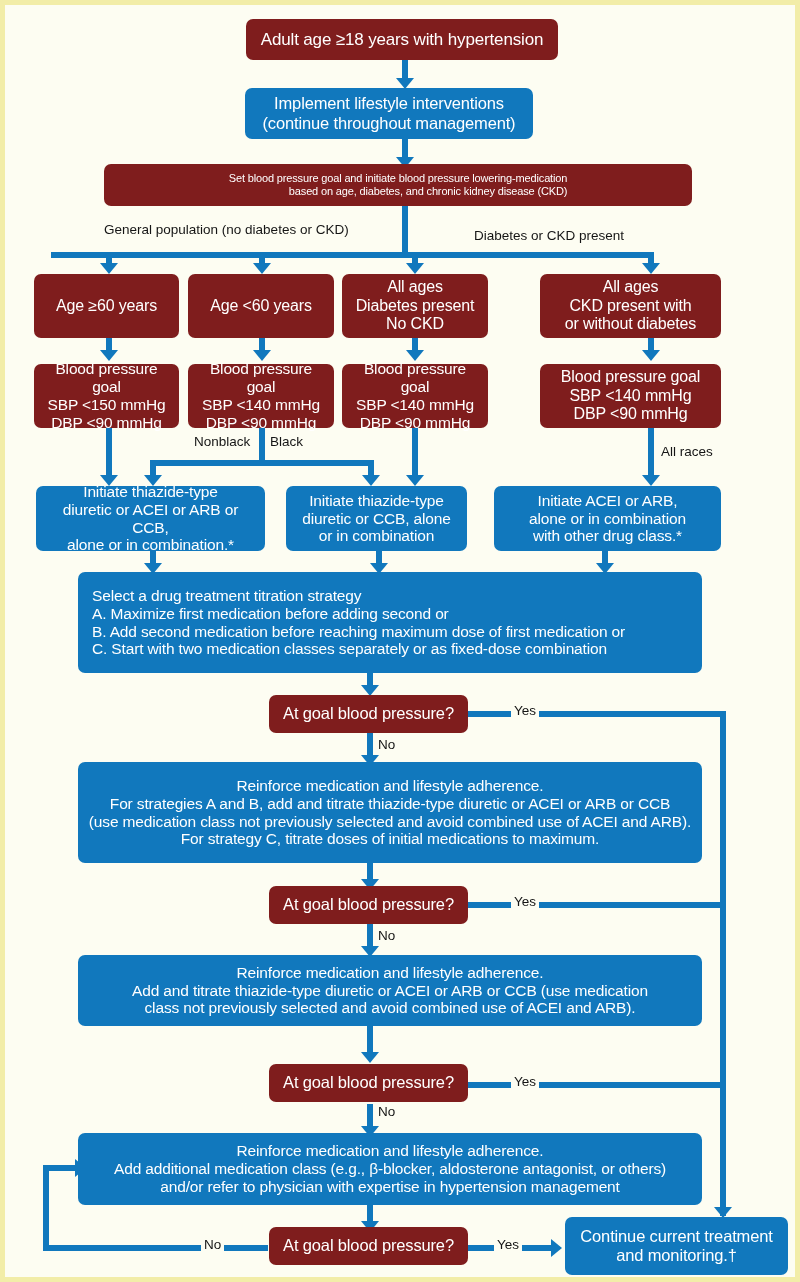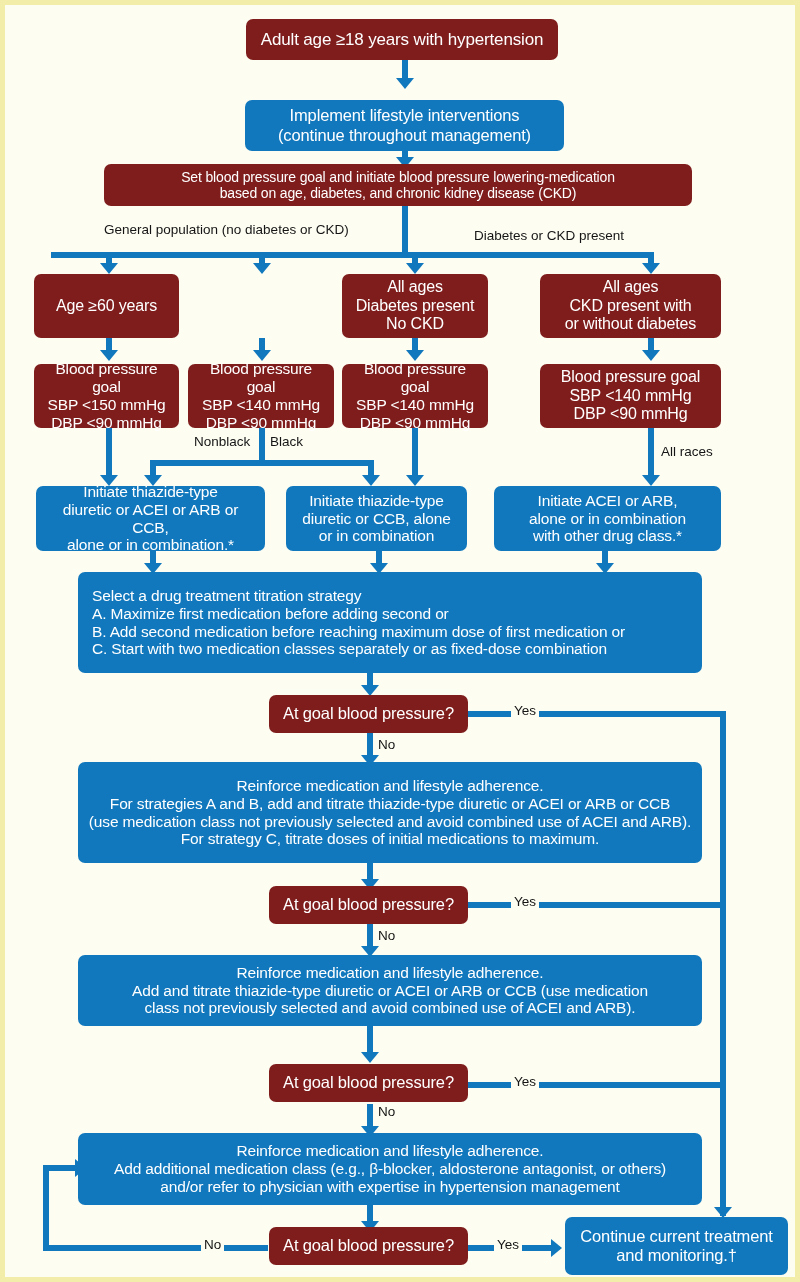--- a/index.html
+++ b/index.html
@@ -176,27 +176,28 @@
   <div class="edge-label" style="left:370px; top:733px;">No</div>
   <div class="edge-label" style="left:506px; top:890px;">Yes</div>
   <div class="edge-label" style="left:370px; top:924px;">No</div>
   <div class="edge-label" style="left:506px; top:1070px;">Yes</div>
   <div class="edge-label" style="left:370px; top:1100px;">No</div>
   <div class="edge-label" style="left:489px; top:1233px;">Yes</div>
   <div class="edge-label" style="left:196px; top:1233px;">No</div>
 
   <div class="node purple" style="left:241px; top:14px; width:312px; height:41px; font-size:17px;">Adult age ≥18 years with hypertension</div>
 
-  <div class="node blue" style="left:240px; top:83px; width:319px; height:51px; font-size:16.5px;margin-top:12px;">Implement lifestyle interventions
+  <div class="node blue" style="left:240px; top:83px; width:288px; height:51px; font-size:16.5px;">Implement lifestyle interventions
 (continue throughout management)</div>
 
-  <div class="node purple" style="left:99px; top:159px; width:588px; height:42px; font-size:14px;">Set blood pressure goal and initiate blood pressure lowering-medication
+  <div class="node purple" style="left:99px; top:159px; width:588px; height:42px; font-size:11px;text-align:right;">Set blood pressure goal and initiate blood pressure lowering-medication
 based on age, diabetes, and chronic kidney disease (CKD)</div>
 
   <div class="node purple" style="left:29px; top:269px; width:145px; height:64px; font-size:16px;">Age ≥60 years</div>
+  <div class="node purple" style="left:183px; top:269px; width:146px; height:64px; font-size:16px;">Age &lt;60 years</div>
   <div class="node purple" style="left:337px; top:269px; width:146px; height:64px; font-size:16px;">All ages
 Diabetes present
 No CKD</div>
   <div class="node purple" style="left:535px; top:269px; width:181px; height:64px; font-size:16px;">All ages
 CKD present with
 or without diabetes</div>
 
   <div class="node purple" style="left:29px; top:359px; width:145px; height:64px; font-size:15.5px;">Blood pressure goal
 SBP &lt;150 mmHg
 DBP &lt;90 mmHg</div>

